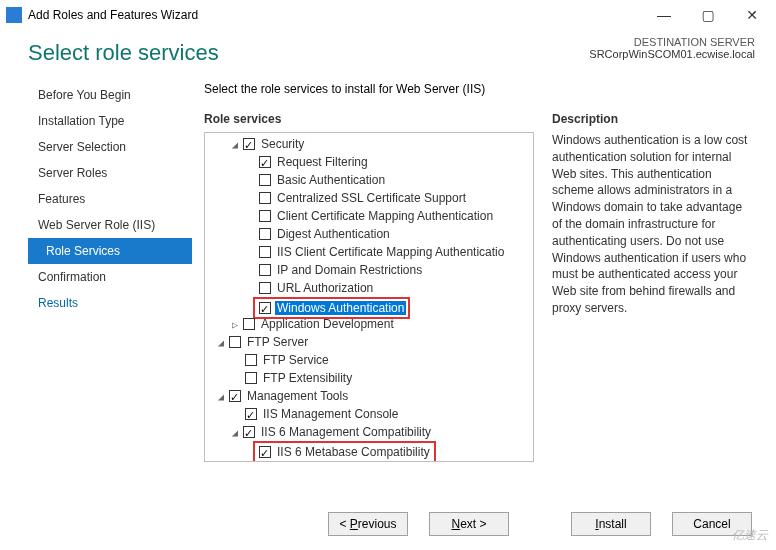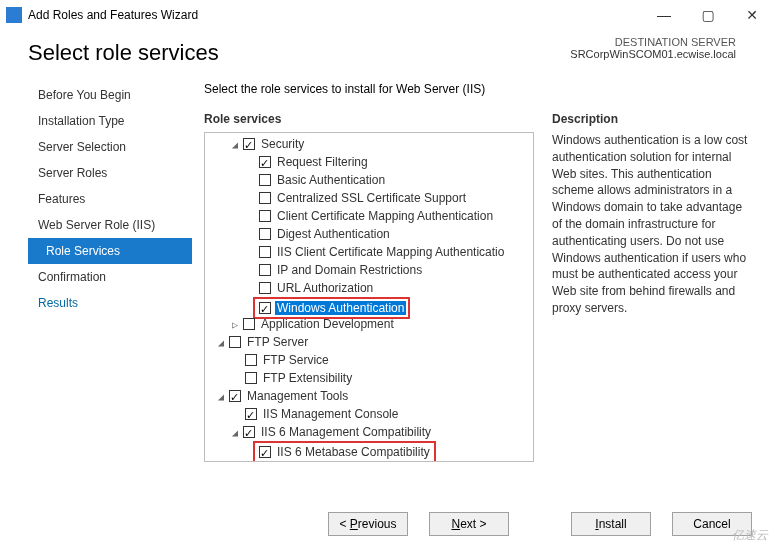--- a/index.html
+++ b/index.html
@@ -3,22 +3,22 @@
 <meta charset="utf-8">
 <style>
   * { box-sizing: border-box; }
   body { margin:0; font-family:"Segoe UI","Helvetica Neue",Arial,sans-serif; font-size:12px; color:#333; background:#fff; width:776px; height:550px; overflow:hidden; position:relative;}
   .titlebar { height:30px; display:flex; align-items:center; padding:0 2px 0 6px; border-bottom:1px solid transparent;}
   .titlebar .app-icon { width:16px; height:16px; background:#2b7cd3; margin-right:6px; display:inline-block;}
   .titlebar .title { flex:1; font-size:12px; color:#000;}
   .win-controls { display:flex;}
   .win-controls div { width:44px; height:30px; display:flex; align-items:center; justify-content:center; font-size:14px; color:#333;}
   .header { position:relative; padding:10px 24px 16px 28px;}
-  .header h1 { font-size:22px; font-weight:300; color:#000000; margin:0;}
-  .dest { position:absolute; right:40px; top:6px; text-align:right; font-size:11px; color:#666;}
+  .header h1 { font-size:22px; font-weight:300; color:#0f766e; margin:0;}
+  .dest { position:absolute; right:21px; top:6px; text-align:right; font-size:11px; color:#666;}
   .dest .line1 { color:#555;}
   .dest .line2 { color:#333;}
   .content { display:flex; padding:0 24px 0 28px; height:380px;}
   .sidebar { width:164px; flex:none;}
   .sidebar .step { padding:6px 6px 6px 10px; color:#333; font-size:12px; cursor:default;}
   .sidebar .step.disabled { color:#0369a1;}
   .sidebar .step.active { background:#1979ca; color:#fff; padding-left:18px;}
   .main { flex:1; padding-left:12px; display:flex; flex-direction:column;}
   .instruction { color:#000000; margin-bottom:16px;}
   .cols { display:flex; flex:1; min-height:0;}

